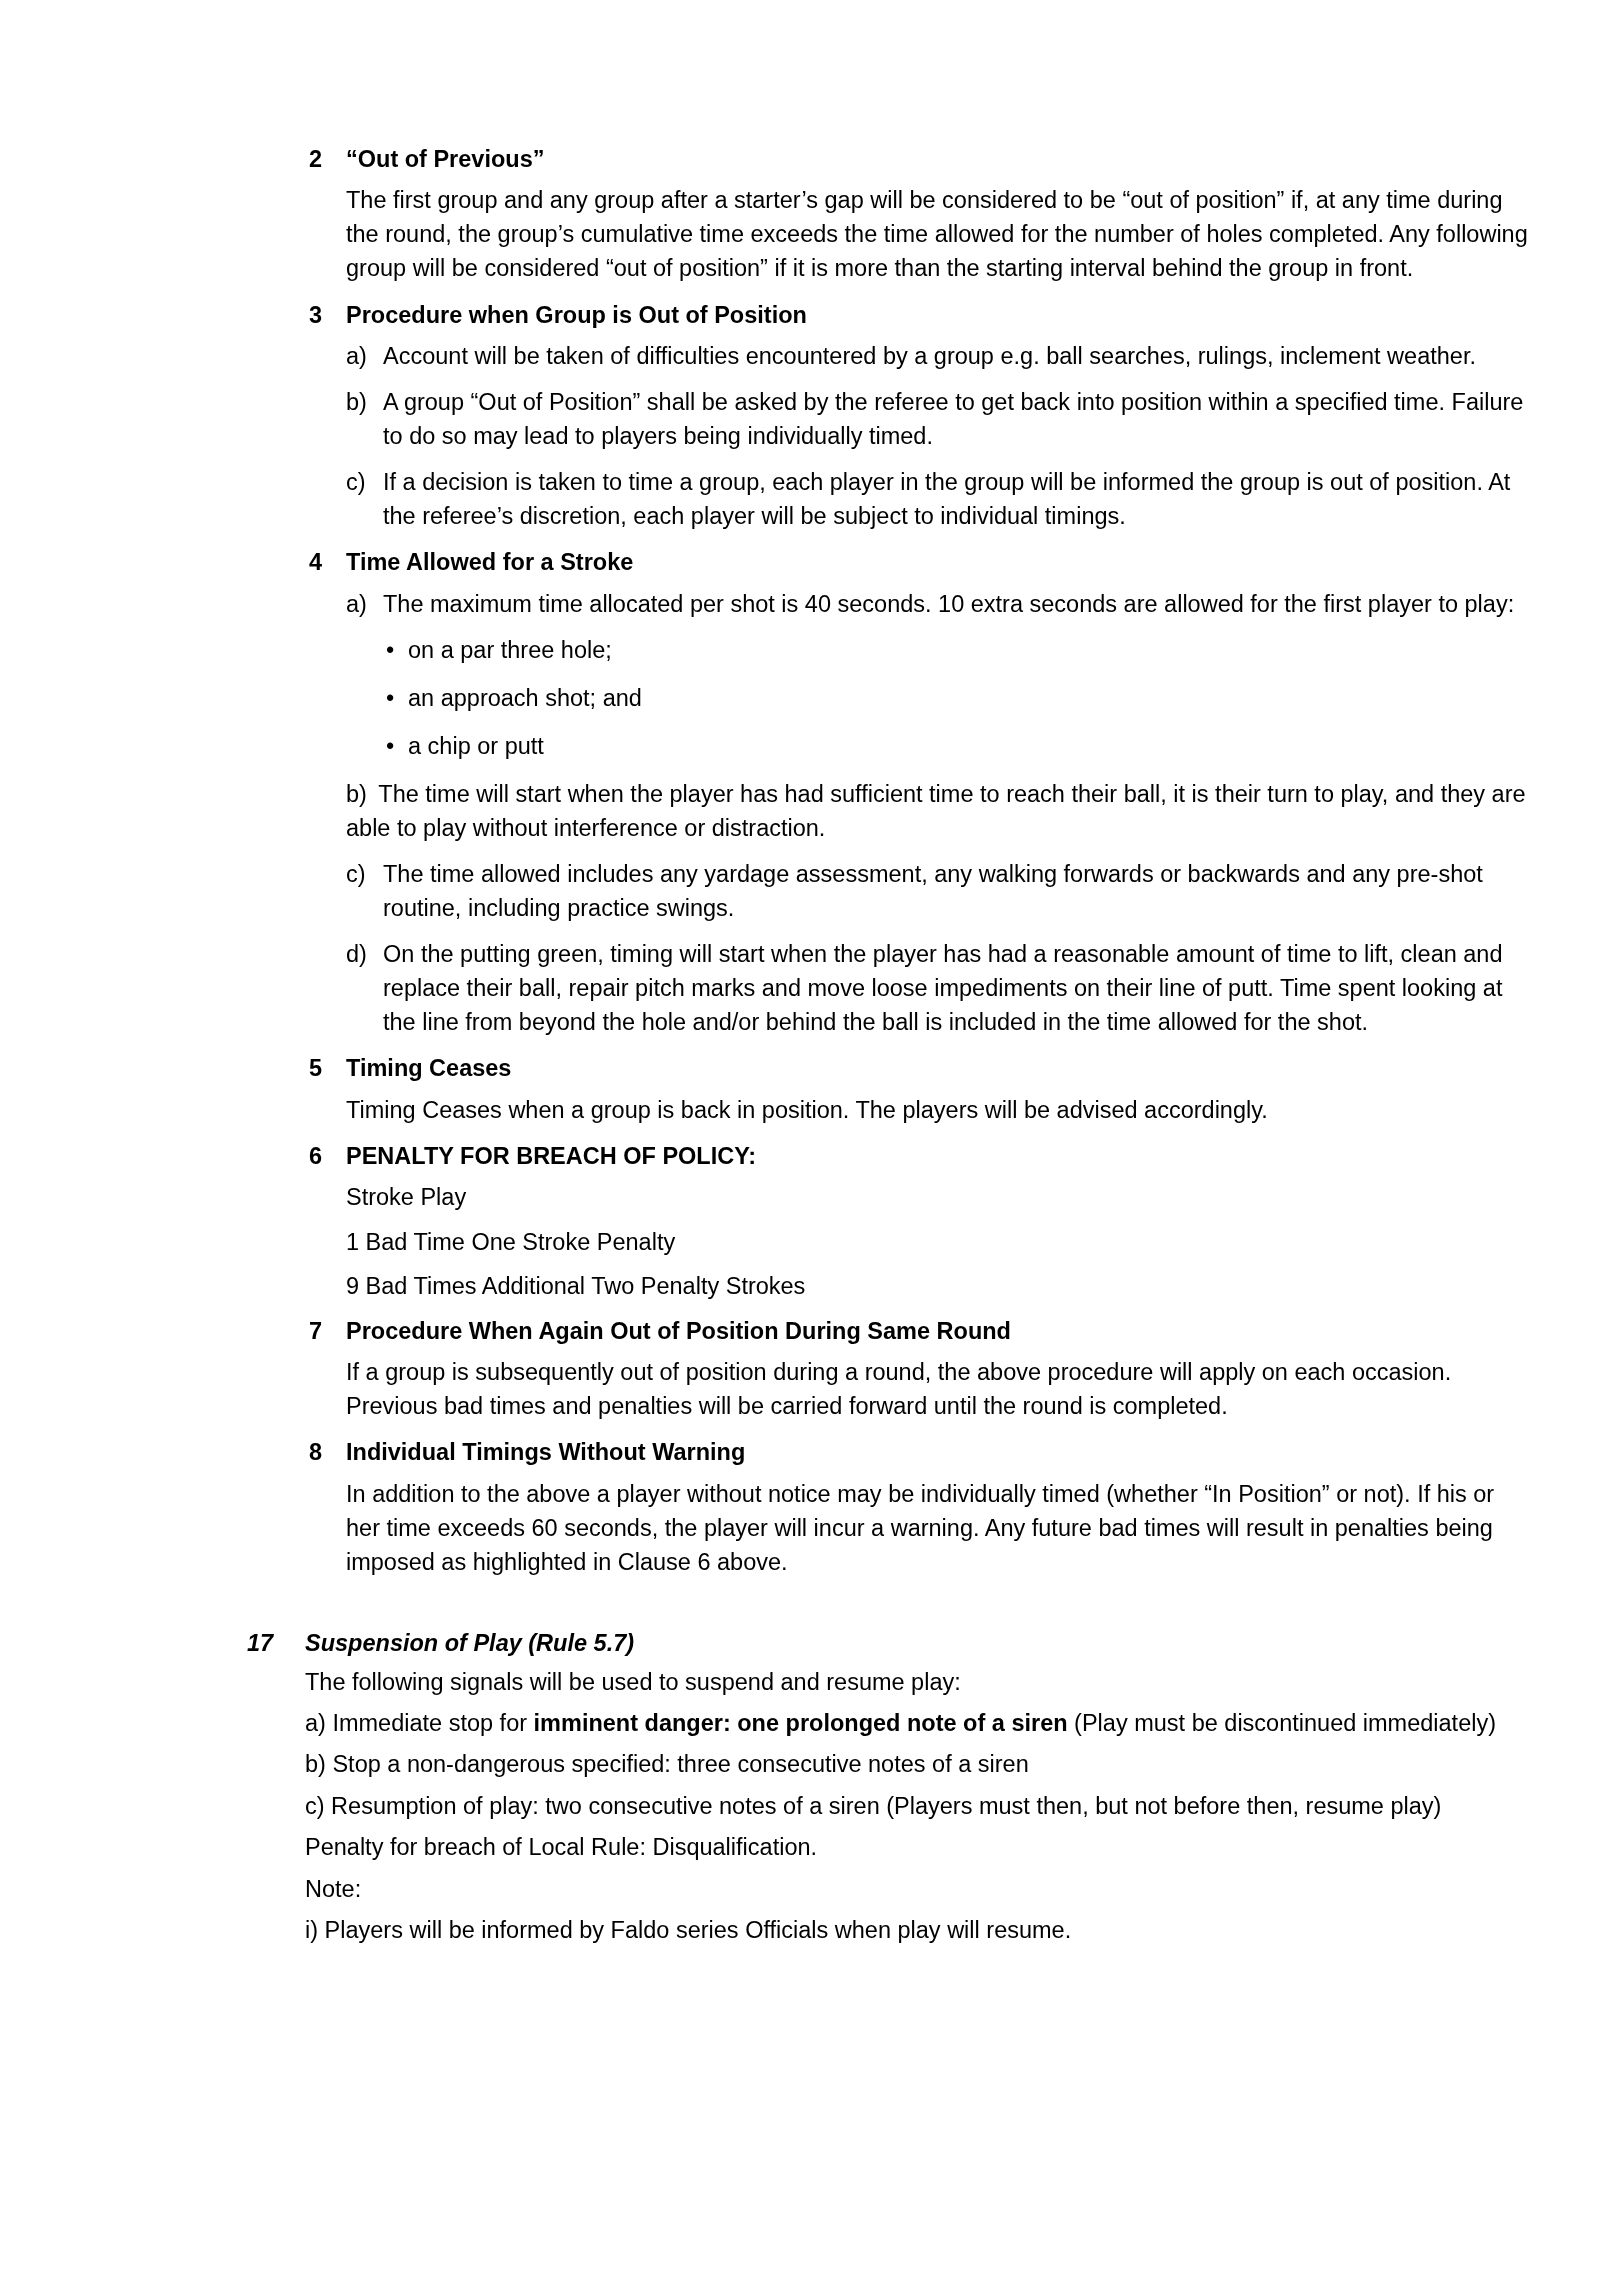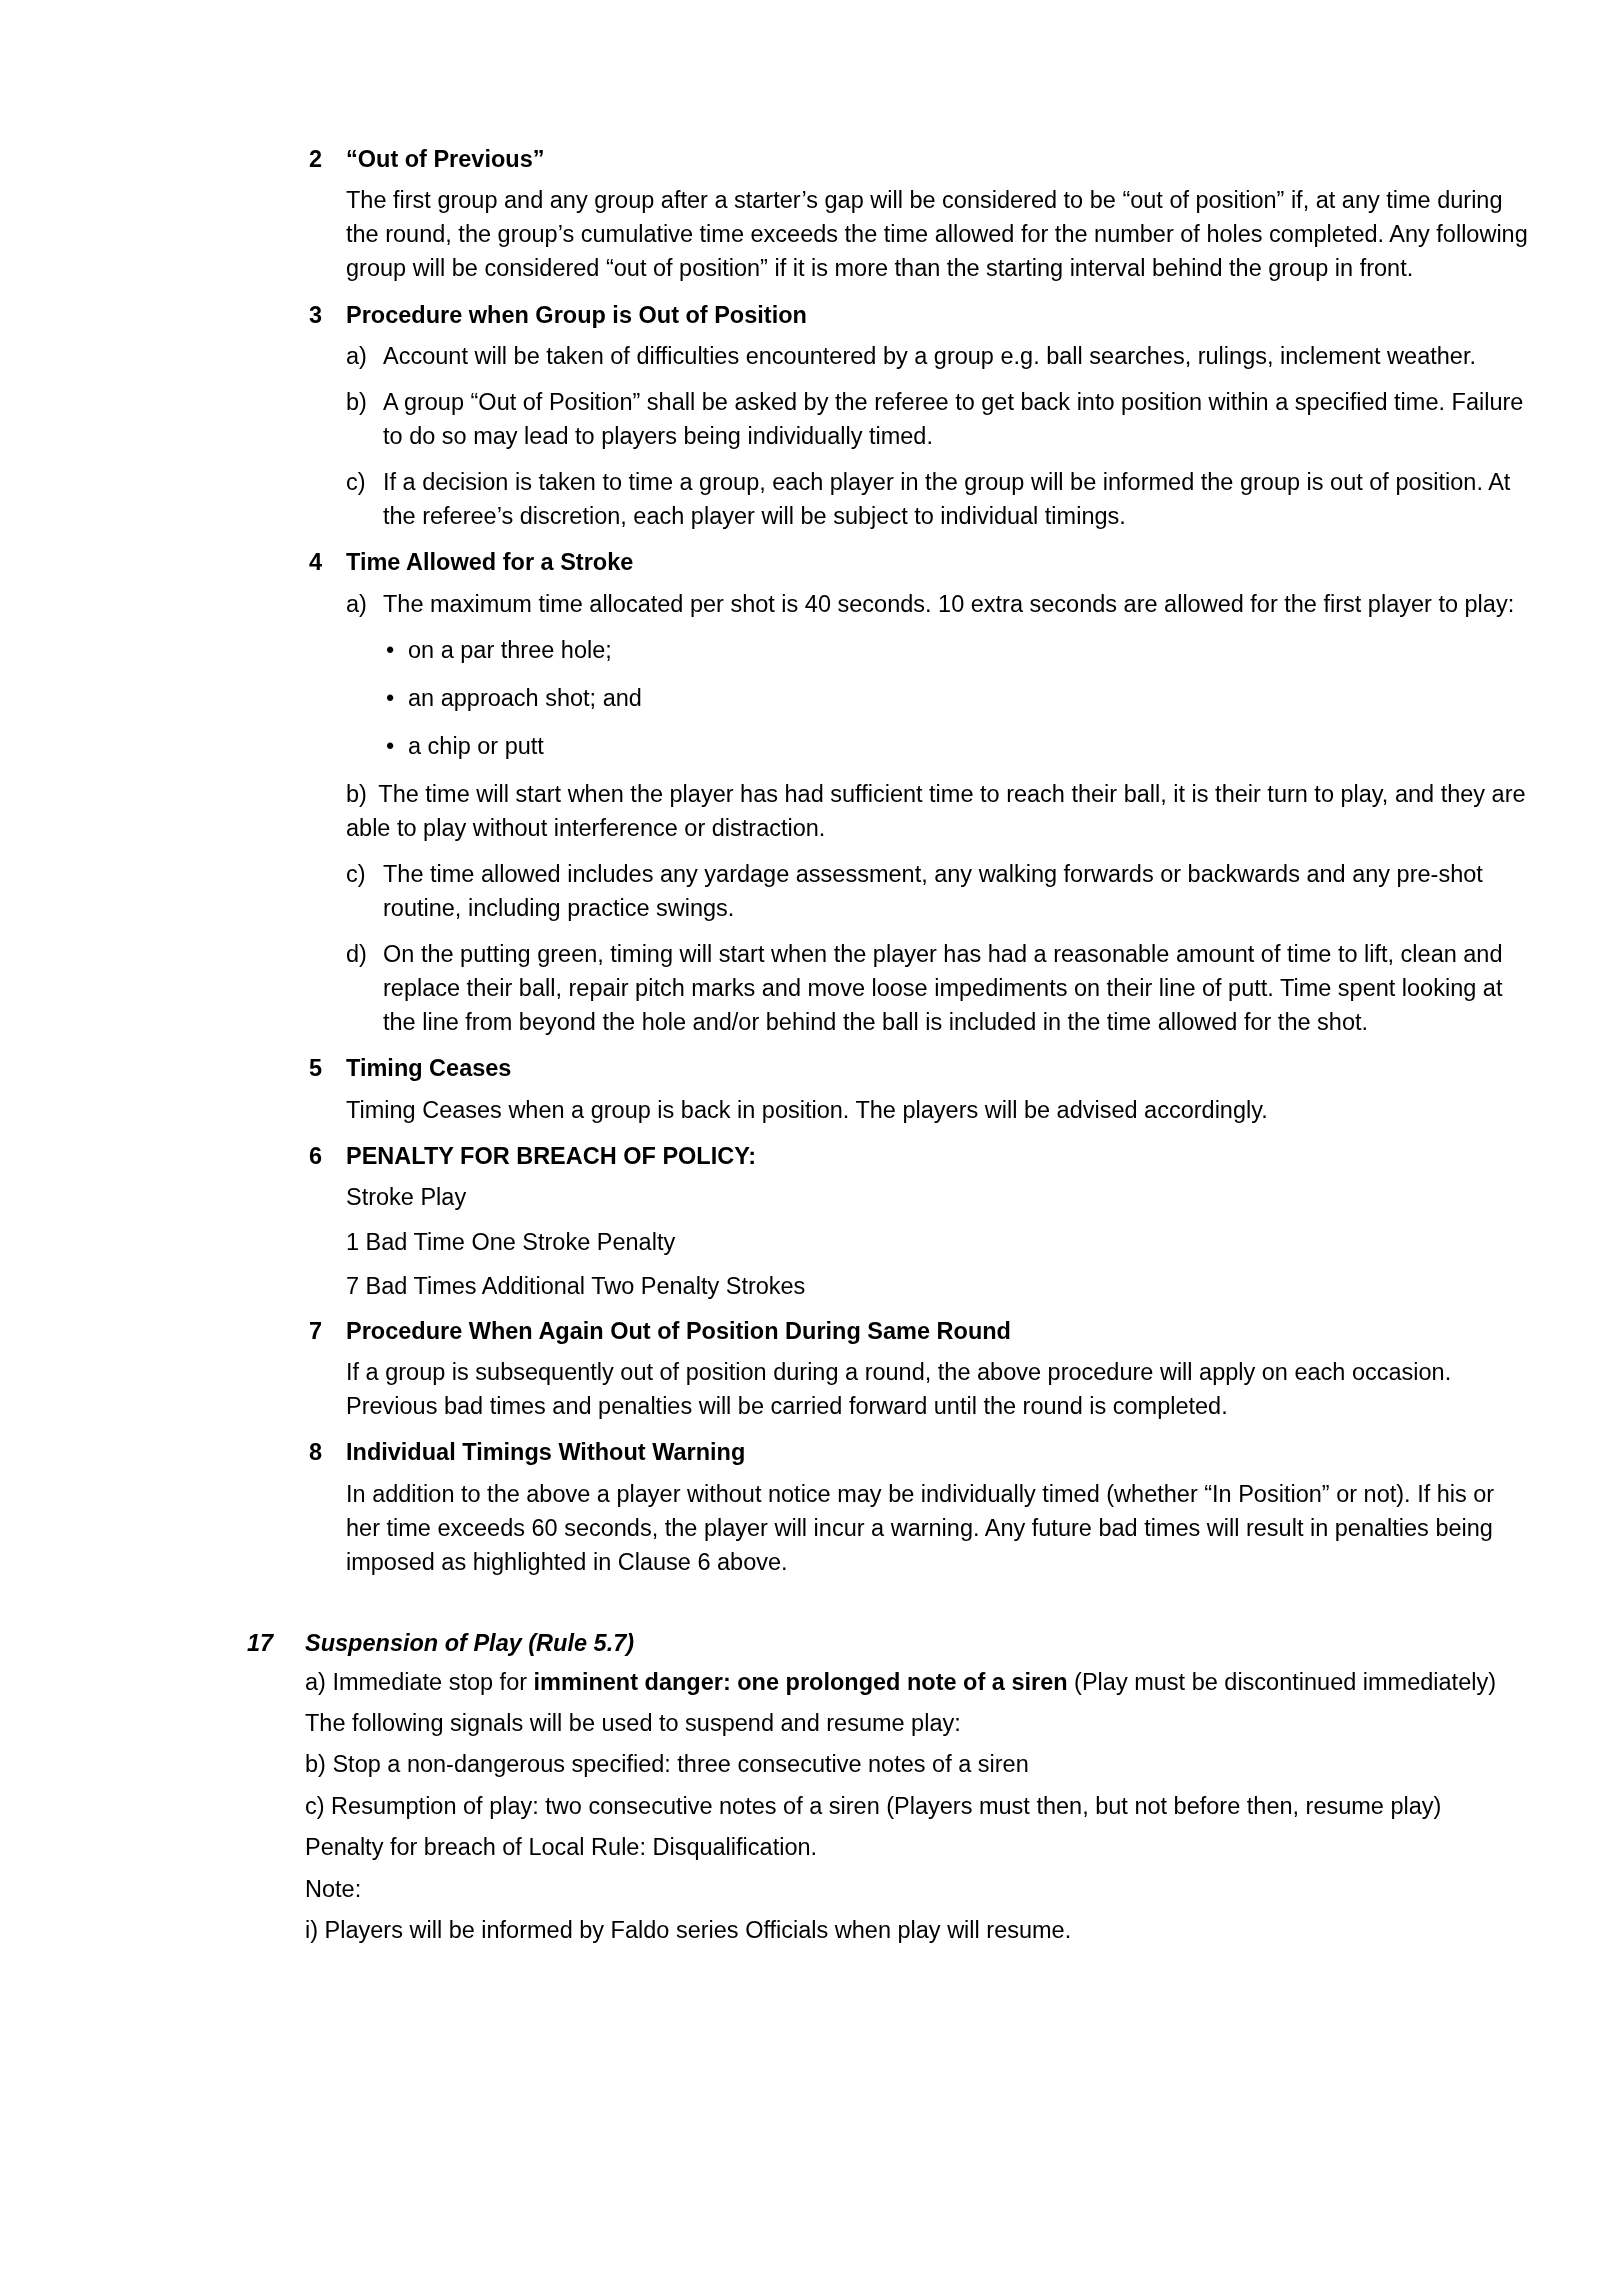--- a/index.html
+++ b/index.html
@@ -119,21 +119,21 @@
     <p class="para">Timing Ceases when a group is back in position. The players will be advised accordingly.</p>
   </section>
 
   <section class="sec">
     <div class="sec-head">
       <span class="num">6</span>
       <span class="title">PENALTY FOR BREACH OF POLICY:</span>
     </div>
     <p class="plain">Stroke Play</p>
     <p class="plain">1 Bad Time One Stroke Penalty</p>
-    <p class="plain">7 Bad Times Additional Two Penalty Strokes</p>
+    <p class="plain">9 Bad Times Additional Two Penalty Strokes</p>
   </section>
 
   <section class="sec">
     <div class="sec-head">
       <span class="num">7</span>
       <span class="title">Procedure When Again Out of Position During Same Round</span>
     </div>
     <p class="para">If a group is subsequently out of position during a round, the above procedure will apply on each occasion. Previous bad times and penalties will be carried forward until the round is completed.</p>
   </section>
 
@@ -143,22 +143,22 @@
       <span class="title">Individual Timings Without Warning</span>
     </div>
     <p class="para">In addition to the above a player without notice may be individually timed (whether “In Position” or not). If his or her time exceeds 60 seconds, the player will incur a warning. Any future bad times will result in penalties being imposed as highlighted in Clause 6 above.</p>
   </section>
 
   <section class="sec sec17">
     <div class="sec-head">
       <span class="num">17</span>
       <span class="title">Suspension of Play (Rule 5.7)</span>
     </div>
+    <p class="p">The following signals will be used to suspend and resume play:</p>
     <p class="p"><span>a) Immediate stop for </span><strong>imminent danger: one prolonged note of a siren</strong><span> (Play must be discontinued immediately)</span></p>
-    <p class="p">The following signals will be used to suspend and resume play:</p>
     <p class="p">b) Stop a non-dangerous specified: three consecutive notes of a siren</p>
     <p class="p">c) Resumption of play: two consecutive notes of a siren (Players must then, but not before then, resume play)</p>
     <p class="p">Penalty for breach of Local Rule: Disqualification.</p>
     <p class="p">Note:</p>
     <p class="p">i) Players will be informed by Faldo series Officials when play will resume.</p>
   </section>
 
 </div>
 
 

